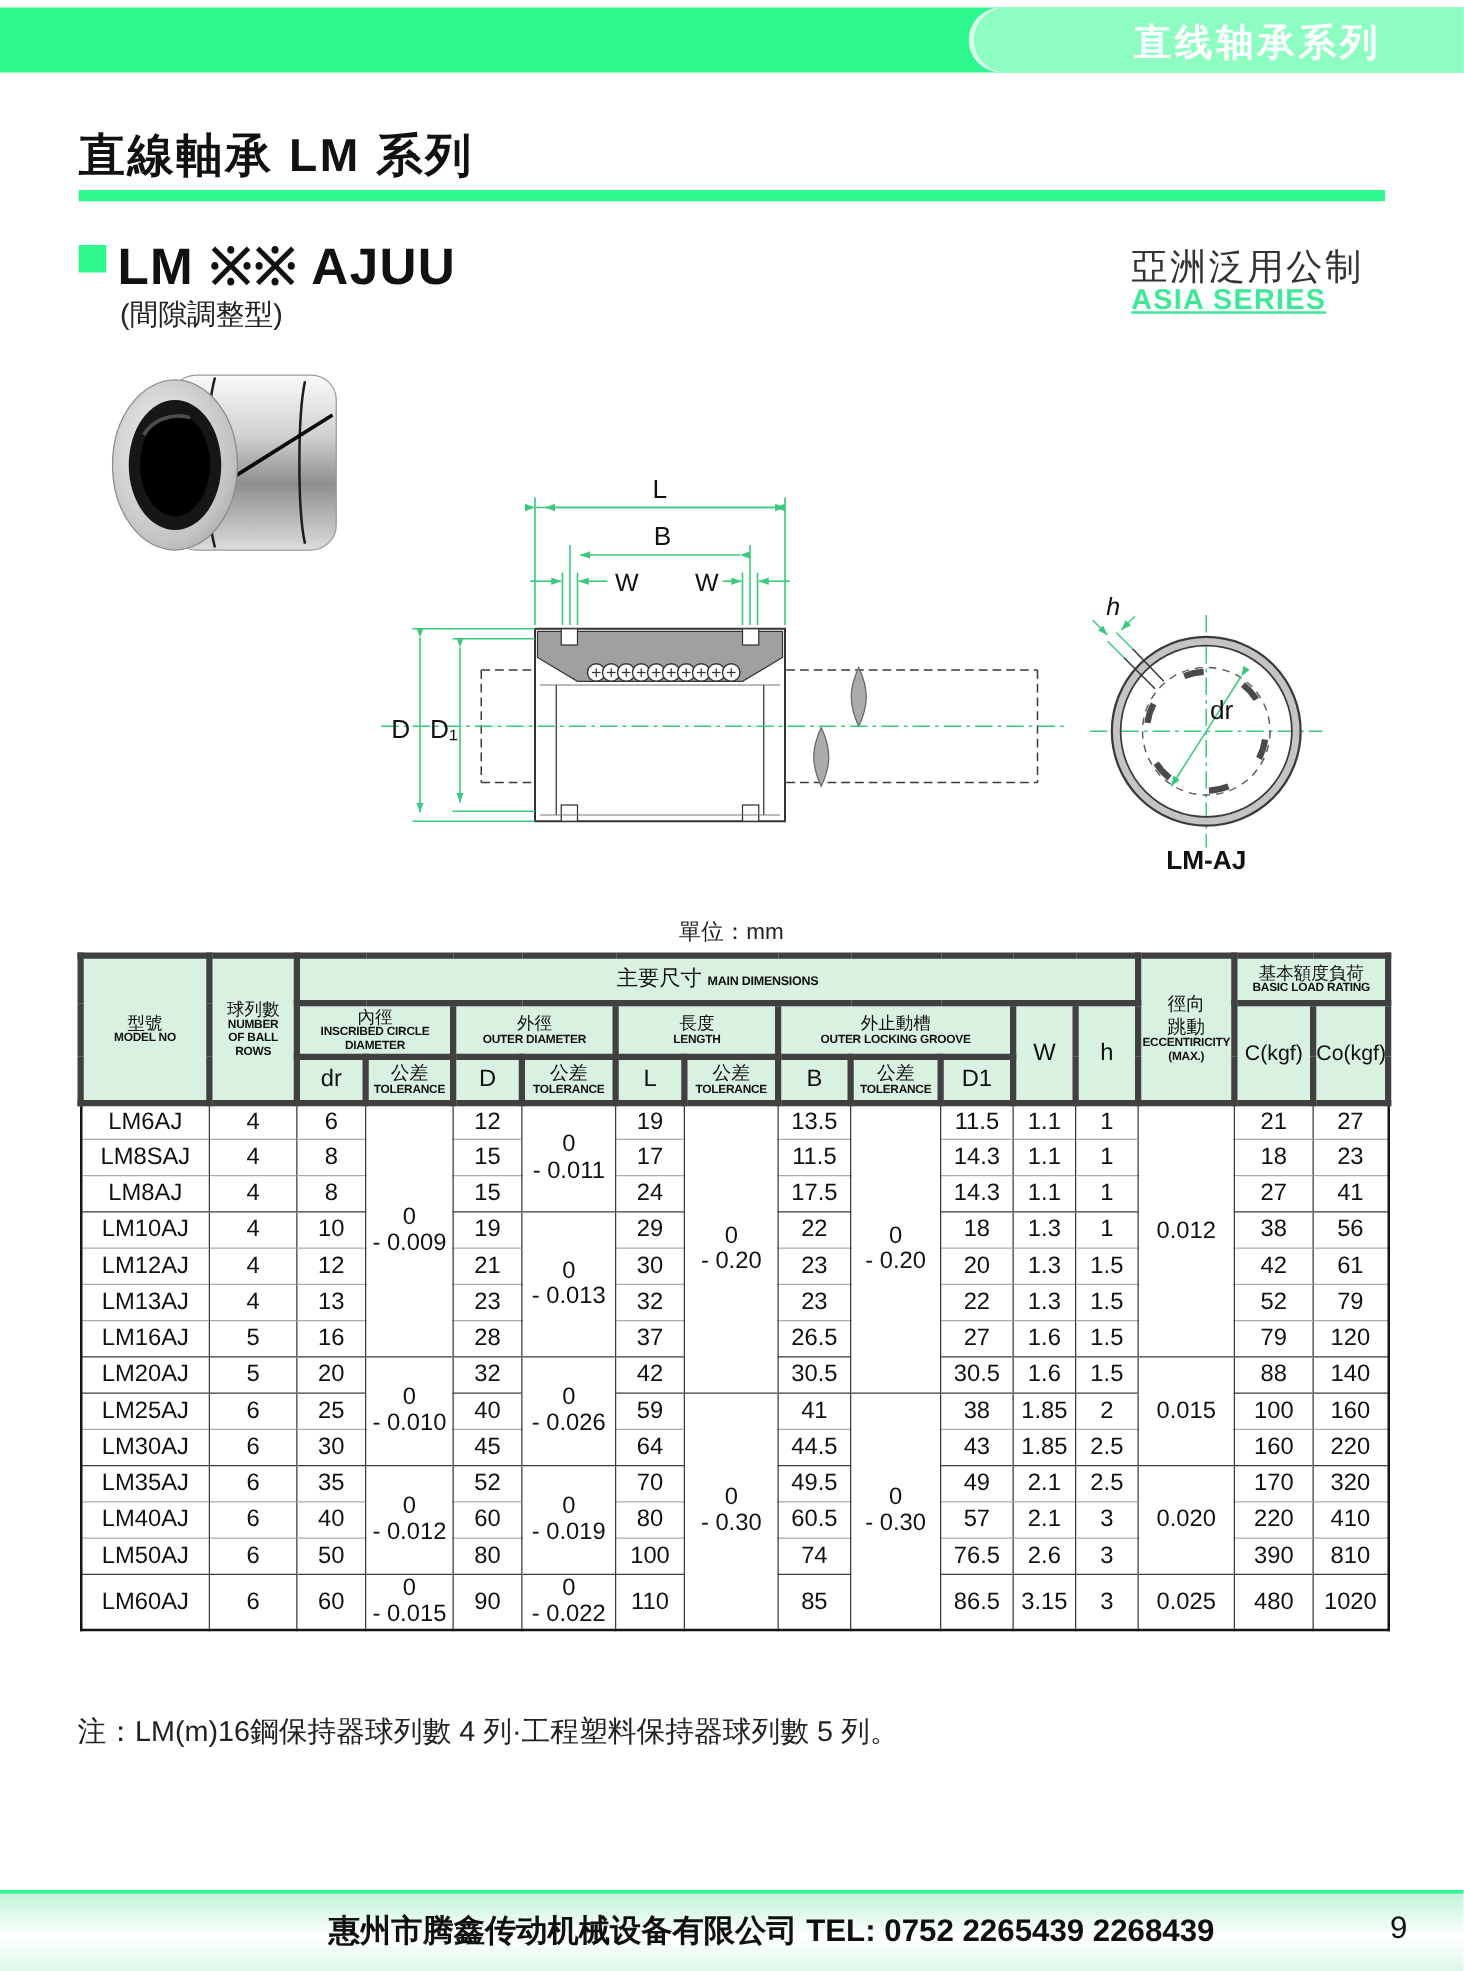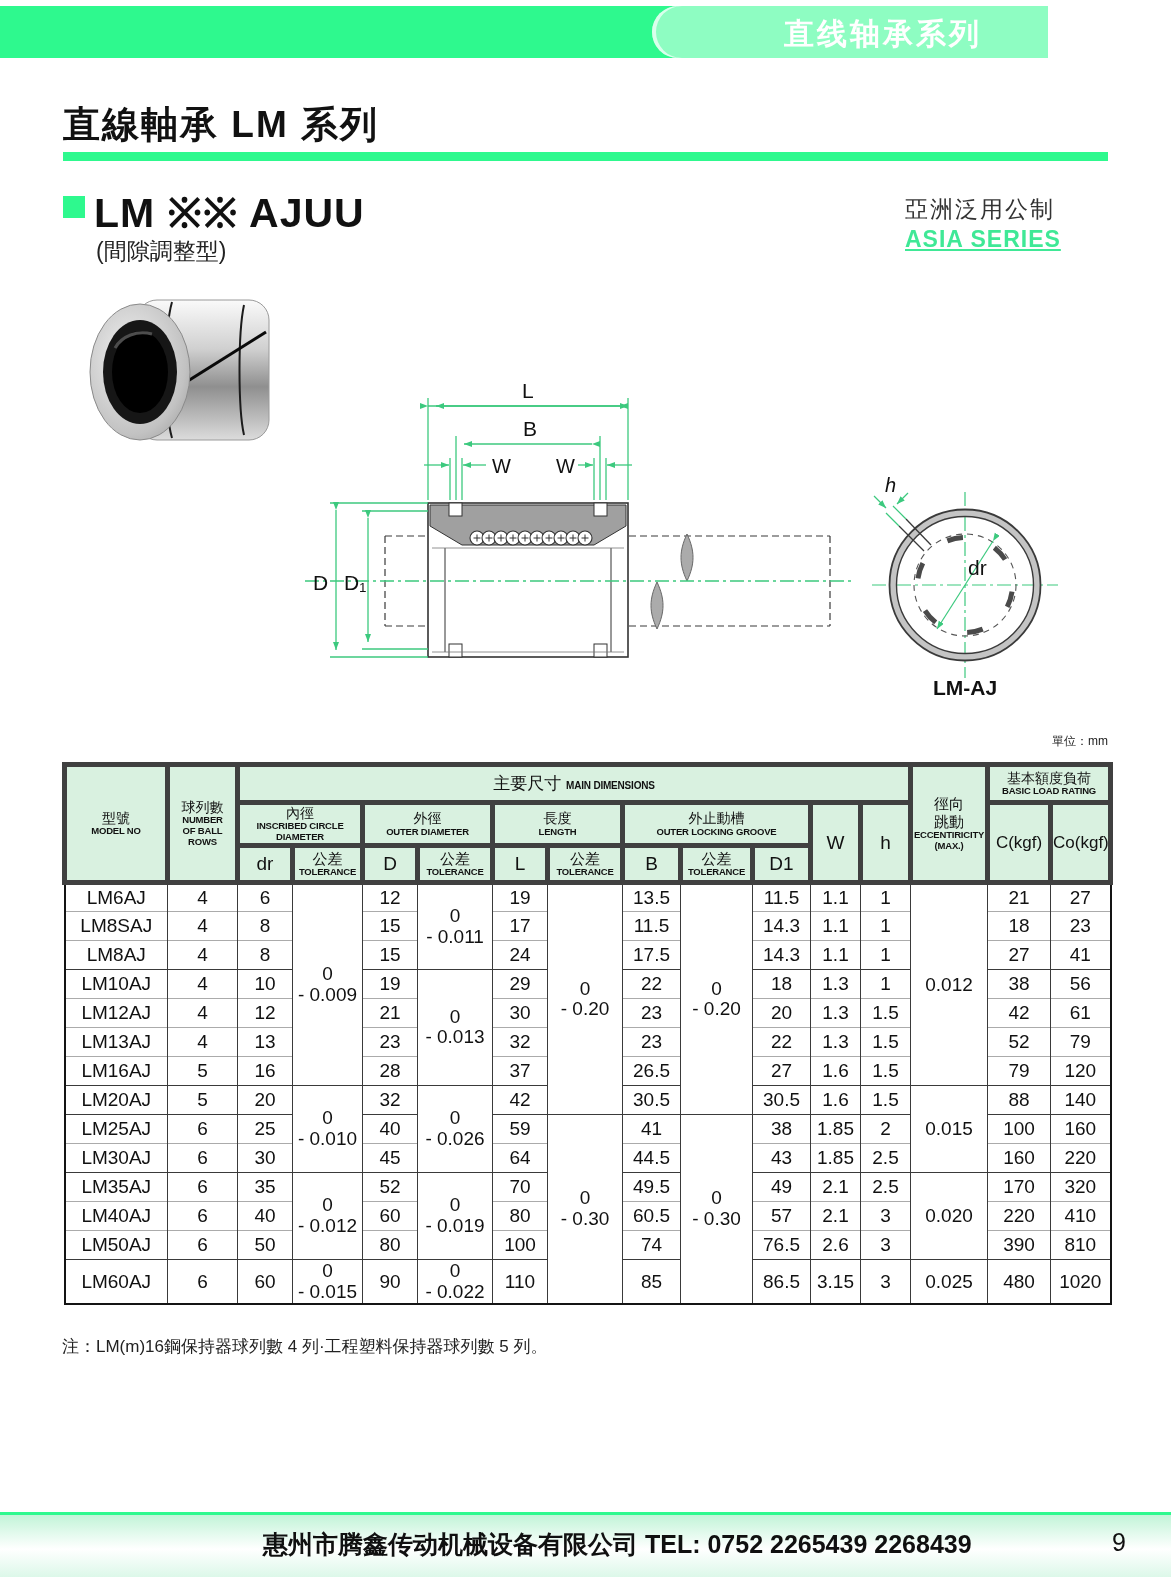--- a/index.html
+++ b/index.html
@@ -1,33 +1,33 @@
 <!DOCTYPE html>
 <html><head>
 <meta charset="utf-8">
 <style>
   html,body{margin:0;padding:0;background:#fff;}
   .page{position:relative;width:1171px;height:1577px;background:#fff;overflow:hidden;
         font-family:"Liberation Sans", sans-serif;color:#111;}
   
-  .banner{position:absolute;left:0;top:6px;width:1048px;height:52px;background:var(--accent);}
+  .banner{position:absolute;left:0;top:6px;width:1171px;height:52px;background:var(--accent);}
   .banner-pill{position:absolute;right:0;top:0;height:52px;width:396px;background:var(--accent2);
         border-radius:28px 0 0 28px;box-shadow:inset 4px 0 0 #d9ffec;}
   .banner-pill .txt{position:absolute;right:66px;top:8px;font-size:30px;font-weight:bold;color:#fff;letter-spacing:3px;}
   
   .page-title{position:absolute;left:63px;top:100px;font-size:37px;font-weight:bold;letter-spacing:2px;}
   .title-rule{position:absolute;left:63px;top:152px;width:1045px;height:9px;background:var(--accent);}
   .bullet{position:absolute;left:63px;top:196px;width:22px;height:22px;background:var(--accent);}
   .model-heading{position:absolute;left:94px;top:183px;font-size:41px;font-weight:bold;letter-spacing:1px;}
   .model-sub{position:absolute;left:96px;top:236px;font-size:23px;color:#222;}
-  .series-zh{position:absolute;left:905px;top:194px;font-size:23px;color:#333;letter-spacing:2px;}
+  .series-zh{position:absolute;left:905px;top:194px;font-size:29px;color:#333;letter-spacing:2px;}
   .series-en{position:absolute;left:905px;top:226px;font-size:23px;font-weight:bold;color:#3fe896;letter-spacing:1px;text-decoration:underline;}
   
-  .unit{position:absolute;left:62px;top:733px;width:1046px;text-align:right;font-size:12px;color:#222;}
-  .note{position:absolute;left:62px;top:1335px;font-size:17px;color:#222;}
+  .unit{position:absolute;left:62px;top:733px;width:1046px;text-align:center;font-size:18px;color:#222;}
+  .note{position:absolute;left:62px;top:1370px;font-size:23px;color:#222;}
   .footer-rule{position:absolute;left:0;top:1512px;width:1171px;height:3px;background:var(--accent);}
   .footer{position:absolute;left:0;top:1515px;width:1171px;height:62px;
           background:linear-gradient(180deg,#c2f4d8 0%,#ffffff 55%,#dcf8e9 100%);}
   .footer .company{position:absolute;left:263px;top:13px;font-size:25px;font-weight:bold;color:#101010;}
   .footer .pageno{position:absolute;left:1112px;top:13px;font-size:25px;color:#101010;}
   
   .tbl-wrap{position:absolute;left:62px;top:762px;}
   table.spec{border-collapse:collapse;table-layout:fixed;width:1046px;border:2px solid #141414;}
   table.spec th{background:var(--mint);border:5px solid #404040;font-weight:normal;padding:0;line-height:1.15;}
   table.spec thead tr:nth-child(1){height:38px;}

